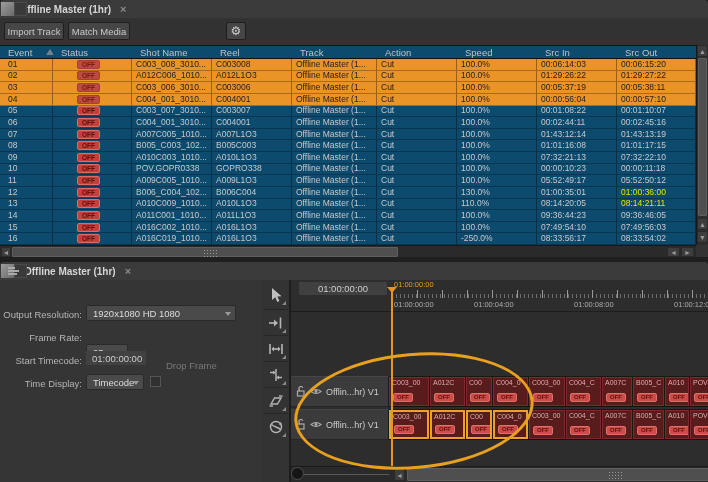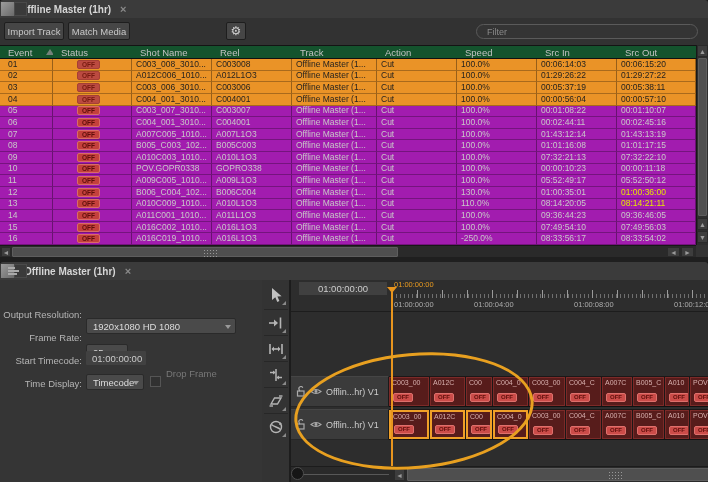--- a/index.html
+++ b/index.html
@@ -26,29 +26,29 @@
   
   .toolbar { left:0; top:18px; width:708px; height:27px; background:#323232; }
   .tbtn { position:absolute; top:4px; height:18px; background:#464646; border:1px solid #1e1e1e;
     border-radius:2px; color:#c9c9c9; font-size:9.5px; display:flex; align-items:center; justify-content:center; }
   .gearbtn { font-size:12px; color:#cfcfcf; }
   .filter { position:absolute; left:476px; top:6px; width:222px; height:15px; border-radius:8px;
     border:1px solid #5a5a5a; background:#343434; color:#ccc; font-size:9px; padding:0 10px; outline:none; }
   .filter::placeholder { color:#8a8a8a; }
 
   
-  .thead { left:0; top:45px; width:696px; height:14px; background:#14532d;
+  .thead { left:0; top:45px; width:696px; height:14px; background:#0c4a6e;
     border-top:1px solid #141414; border-bottom:1px solid #101010; display:flex; }
   .hcell { font-size:9.5px; color:#c2c2c2; padding-left:8px; display:flex; align-items:center; overflow:hidden; white-space:nowrap; }
   .sorttri { width:0; height:0; border-left:4px solid transparent; border-right:4px solid transparent;
     border-bottom:6px solid #8f8f8f; margin-left:14px; opacity:.8; }
   .c0{width:53px}.c1{width:79px}.c2{width:80px}.c3{width:80px}.c4{width:85px}
   .c5{width:80px}.c6{width:80px}.c7{width:80px}.c8{width:79px}
   .tbody { left:0; top:59px; width:696px; height:186px; background:#3b3b3b; display:flex; flex-direction:column; }
-  .trow { height:11.625px; display:flex; background:#a21caf; }
+  .trow { height:11.625px; display:flex; background:#0c4a6e; }
   .trow.sel { background:#ea9327; color:#1f1f1f; }
   .tcell { font-size:8.5px; line-height:11px; padding-left:4px; overflow:hidden; white-space:nowrap;
     border-right:1px solid rgba(0,0,0,.35); border-bottom:1px solid rgba(0,0,0,.28); display:flex; align-items:center; }
   .tcell.c0 { padding-left:8px; }
   .tcell.warn { color:#e6e600; }
   .off-badge { display:inline-block; background:#c4403c; color:#5e0e0a; border:1px solid #d86c66;
     border-radius:2px; font-size:6.5px; font-weight:bold; line-height:7px; padding:0 4px; margin-left:20px; }
   .sel .off-badge { background:#bb4a40; border-color:#a53f35; color:#76190f; }
 
   
@@ -134,21 +134,20 @@
     <span class="menu-ic">≡</span>
     <span>Offline Master (1hr)</span>
     <span class="close">×</span>
   </div>
 </div>
 
 <div class="abs toolbar">
   <button class="tbtn" style="left:4px; width:60px">Import Track</button>
   <button class="tbtn" style="left:68px; width:62px">Match Media</button>
   <button class="tbtn gearbtn" style="left:226px; width:20px">⚙</button>
-  <input class="filter" placeholder="Filter" style="">
 </div>
 
 <div class="abs thead">
     <div class="hcell c0">Event<span class="sorttri"></span></div>
     <div class="hcell c1">Status</div>
     <div class="hcell c2">Shot Name</div>
     <div class="hcell c3">Reel</div>
     <div class="hcell c4">Track</div>
     <div class="hcell c5">Action</div>
     <div class="hcell c6">Speed</div>
@@ -397,21 +396,21 @@
     <span>Offline Master (1hr)</span>
     <span class="close">×</span>
   </div>
 </div>
 
 <div class="abs lpane">
 
   <div class="frow" style="top:27px; width:82px; height:16px">
     <span class="flabel">Output Resolution:</span>
   </div>
-  <div class="dropdown" style="left:86px; top:38px; width:150px">
+  <div class="dropdown" style="left:86px; top:25px; width:150px">
     <span>1920x1080 HD 1080</span>
     <span class="dd-arrow"></span>
   </div>
 
   <div class="frow" style="top:50px; width:82px; height:16px">
     <span class="flabel">Frame Rate:</span>
   </div>
   <div class="dropdown" style="left:86px; top:64px; width:42px">
     <span>25</span>
     <span class="dd-arrow"></span>
@@ -423,21 +422,21 @@
   <div class="valbox" style="left:86px; top:71px; width:60px">01:00:00:00</div>
 
   <div class="frow" style="top:96px; width:82px; height:16px">
     <span class="flabel">Time Display:</span>
   </div>
   <div class="dropdown" style="left:86px; top:94px; width:58px">
     <span>Timecode</span>
     <span class="dd-arrow"></span>
   </div>
   <div class="checkbox" style="left:150px; top:96px"></div>
-  <div class="cb-label" style="left:166px; top:88px">Drop Frame</div>
+  <div class="cb-label" style="left:166px; top:80px">Drop Frame</div>
 </div>
 
 <div class="abs toolcol">
   <div class="tool" style="top:3px">
     <svg class="ic" width="16" height="16" viewBox="0 0 16 16">
         <path d="M4,1 L4,13 L7.3,10.2 L9.3,15 L11.4,14 L9.4,9.4 L13.6,9.2 Z" fill="#c0c0c0"></path>
       </svg>
   </div>
   <div class="tooldiv" style="top:29px"></div>
   <div class="tool" style="top:31px">

